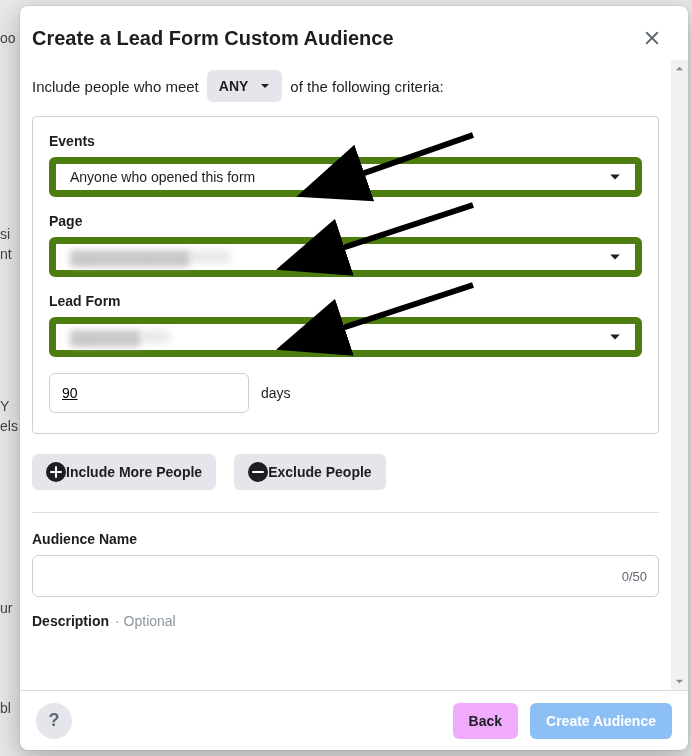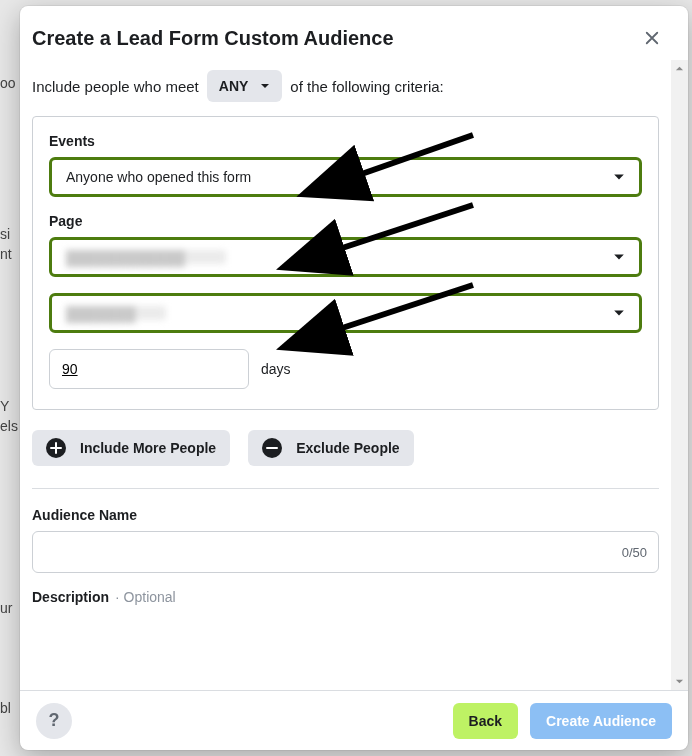--- a/index.html
+++ b/index.html
@@ -132,21 +132,21 @@
     display: flex;
     align-items: center;
     gap: 6px;
   }
 
   .section-block { margin-bottom: 16px; position: relative; }
 
   .dropdown-field {
     width: 100%;
     height: 40px;
-    border: 3px solid #4d7c0f;
+    border: 7px solid #4d7c0f;
     border-radius: 6px;
     background: #ffffff;
     display: flex;
     align-items: center;
     justify-content: space-between;
     padding: 12px 14px;
     font-size: 14px;
     color: #1c1e21;
     cursor: pointer;
     gap: 12px;
@@ -191,21 +191,21 @@
   }
 
   .action-pills {
     display: flex;
     gap: 18px;
     margin-top: 20px;
   }
   .pill-btn {
     display: inline-flex;
     align-items: center;
-    gap: 14px;
+    gap: 0;
     background: #e4e6eb;
     border: none;
     border-radius: 6px;
     height: 36px;
     padding: 0 14px;
     font-size: 14px;
     font-weight: 600;
     color: #1c1e21;
     cursor: pointer;
   }
@@ -274,40 +274,40 @@
   .spacer { flex: 1; }
   .btn {
     height: 36px;
     padding: 0 16px;
     border-radius: 6px;
     border: none;
     font-size: 14px;
     font-weight: 600;
     cursor: pointer;
   }
-  .btn-secondary { background: #bef264; color: #1c1e21; }
+  .btn-secondary { background: #f0abfc; color: #1c1e21; }
   .btn-primary {
     background: #8cbff4;
     color: #ffffff;
     font-weight: 700;
   }
 
   
   .arrow-annot {
     position: absolute;
     pointer-events: none;
     z-index: 50;
   }
   .arrow-annot svg { overflow: visible; }
 </style>
 </head>
 <body>
 
 <div class="bg-hints">
-  <span style="left:0; top:30px;margin-top:45px;">oo</span>
+  <span style="left:0; top:30px;">oo</span>
   <span style="left:0; top:226px;">si</span>
   <span style="left:0; top:246px;">nt</span>
   <span style="left:4; top:398px;">Y</span>
   <span style="left:0; top:418px;">els</span>
   <span style="left:0; top:600px;">ur</span>
   <span style="left:0; top:700px;">bl</span>
 </div>
 
 <div class="modal">
 
@@ -350,20 +350,21 @@
           <div class="section-label">Page</div>
           <div class="dropdown-field blurred">
             <span class="dd-text" style="width:160px;">████████████</span>
             <svg class="dropdown-caret" viewBox="0 0 10 10">
                 <path d="M1 3 L5 7 L9 3 Z" fill="currentColor"></path>
               </svg>
           </div>
         </div>
 
         <div class="section-block">
+          <div class="section-label">Lead Form</div>
           <div class="dropdown-field blurred">
             <span class="dd-text" style="width:100px;">███████</span>
             <svg class="dropdown-caret" viewBox="0 0 10 10">
                 <path d="M1 3 L5 7 L9 3 Z" fill="currentColor"></path>
               </svg>
           </div>
         </div>
 
         <div class="section-block" style="margin-bottom:0;">
           <div class="retention-row">

